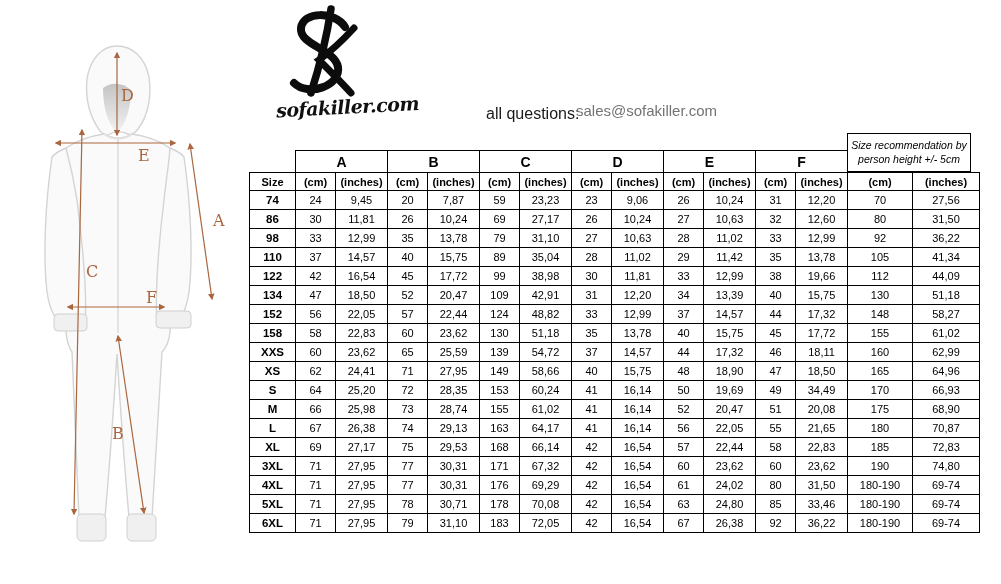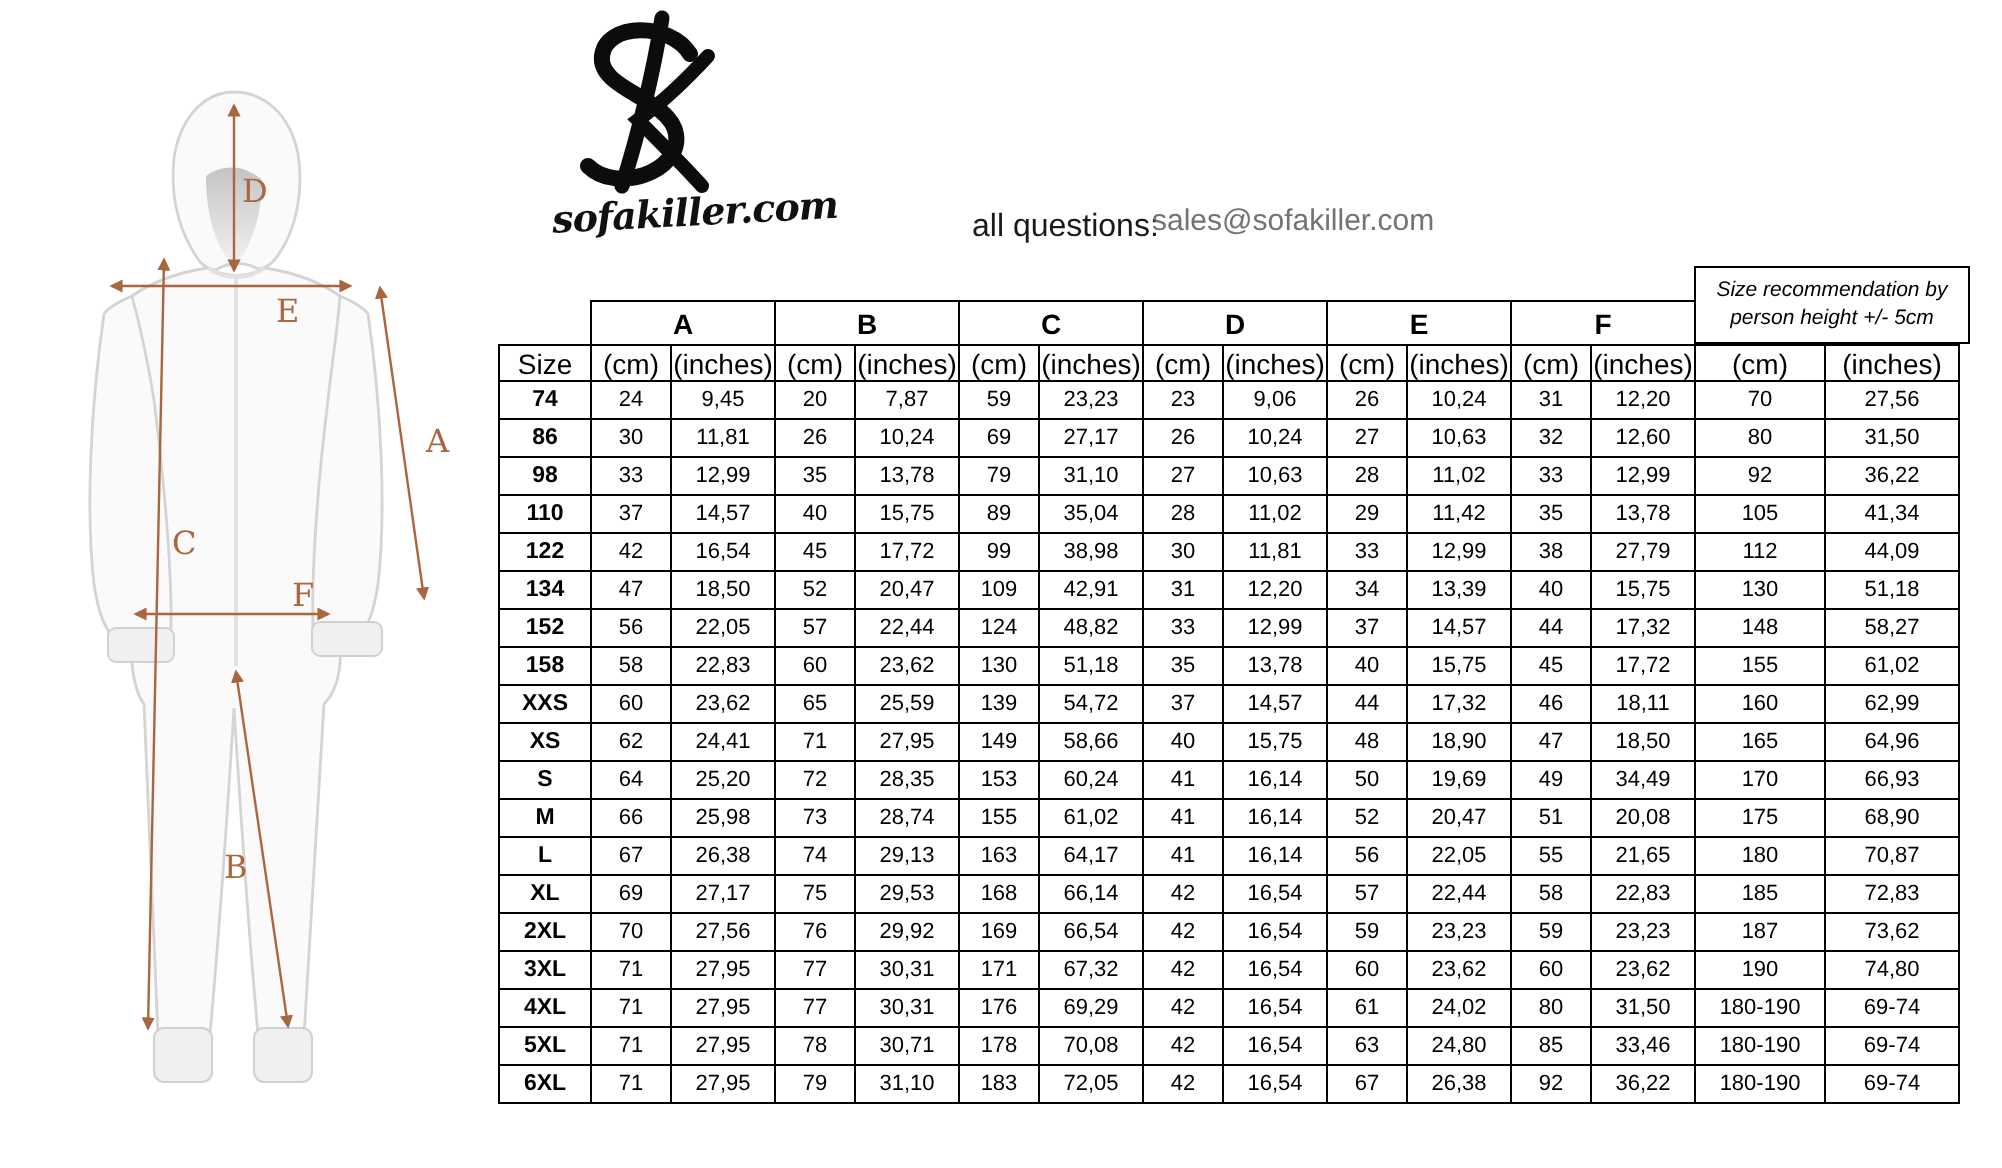--- a/index.html
+++ b/index.html
@@ -38,26 +38,26 @@
   }
   #size-table th, #size-table td {
     border:1px solid #000; padding:0; text-align:center; vertical-align:middle;
     white-space:nowrap; overflow:hidden; color:#000;
   }
   #size-table .ghost { border:none; background:transparent; }
   #size-table tr.group-row { height:22px; }
   #size-table tr.unit-row { height:18px; }
   #size-table tbody tr { height:19px; }
   .group-th { font-size:14px; font-weight:bold; }
-  .unit-th { font-size:14px; font-weight:normal; }
+  .unit-th { font-size:11px; font-weight:bold; }
   #size-table td { font-size:11px; font-weight:normal; }
   #size-table td.size-col { font-weight:bold; font-size:11.5px; }
 
   #rec-box {
-    position:absolute; left:847px; top:133px; width:138px; height:39px;
+    position:absolute; left:847px; top:133px; width:124px; height:39px;
     border:1px solid #000; background:#fff; box-sizing:border-box;
     display:flex; flex-direction:column; justify-content:center; align-items:center;
     font-style:italic; font-size:10.5px; line-height:1.3; color:#000;
   }
 </style>
 </head>
 <body>
 
 <div id="stage">
 
@@ -264,21 +264,21 @@
           <td>16,54</td>
           <td>45</td>
           <td>17,72</td>
           <td>99</td>
           <td>38,98</td>
           <td>30</td>
           <td>11,81</td>
           <td>33</td>
           <td>12,99</td>
           <td>38</td>
-          <td>27,79</td>
+          <td>19,66</td>
           <td>112</td>
           <td>44,09</td>
         </tr>
         <tr>
           <td class="size-col">134</td>
           <td>47</td>
           <td>18,50</td>
           <td>52</td>
           <td>20,47</td>
           <td>109</td>
@@ -422,37 +422,20 @@
           <td>42</td>
           <td>16,54</td>
           <td>57</td>
           <td>22,44</td>
           <td>58</td>
           <td>22,83</td>
           <td>185</td>
           <td>72,83</td>
         </tr>
         <tr>
-          <td class="size-col">2XL</td>
-          <td>70</td>
-          <td>27,56</td>
-          <td>76</td>
-          <td>29,92</td>
-          <td>169</td>
-          <td>66,54</td>
-          <td>42</td>
-          <td>16,54</td>
-          <td>59</td>
-          <td>23,23</td>
-          <td>59</td>
-          <td>23,23</td>
-          <td>187</td>
-          <td>73,62</td>
-        </tr>
-        <tr>
           <td class="size-col">3XL</td>
           <td>71</td>
           <td>27,95</td>
           <td>77</td>
           <td>30,31</td>
           <td>171</td>
           <td>67,32</td>
           <td>42</td>
           <td>16,54</td>
           <td>60</td>

